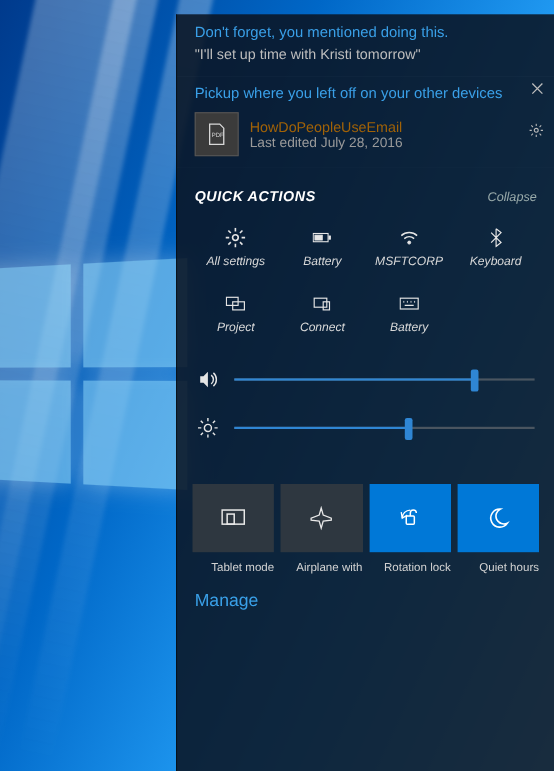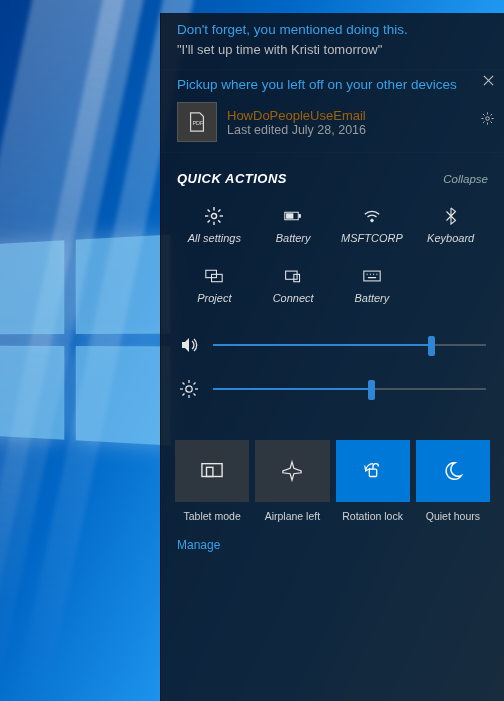--- a/index.html
+++ b/index.html
@@ -170,28 +170,28 @@
     display: flex; align-items: center; justify-content: center;
     cursor: pointer;
   }
   .tile.active { background: #0078d7; }
   .tile svg { width: 22px; height: 22px; fill: #e8e8e8; stroke: #e8e8e8; }
   .tile-labels {
     display: grid;
     grid-template-columns: repeat(4, 1fr);
     gap: 6px;
     padding: 4px 14px 0 14px;
-    text-align: center;
+    text-align: right;
   }
   .tile-labels div { color: #d2d2d2; font-size: 10.5px; line-height: 12px; }
 
   .manage {
     padding: 16px 16px 0 16px;
     color: #3aa0e8;
-    font-size: 12px;
+    font-size: 16px;
     cursor: pointer;
   }
 </style>
 </head>
 <body>
 
 <div class="wallpaper">
   <div class="light-beam lb1"></div>
   <div class="light-beam lb2"></div>
   <div class="light-beam lb3"></div>
@@ -401,20 +401,20 @@
         </svg>
     </div>
     <div class="tile active" id="tile3">
       <svg viewBox="0 0 24 24">
           <path d="M14 3a9 9 0 1 0 7 14 7 7 0 0 1-7-14z" fill="none" stroke="#fff" stroke-width="1.6"></path>
         </svg>
     </div>
   </div>
   <div class="tile-labels">
     <div>Tablet mode</div>
-    <div>Airplane left</div>
+    <div>Airplane with</div>
     <div>Rotation lock</div>
     <div>Quiet hours</div>
   </div>
 
   <div class="manage">Manage</div>
 
 </div>
 
 </body></html>

